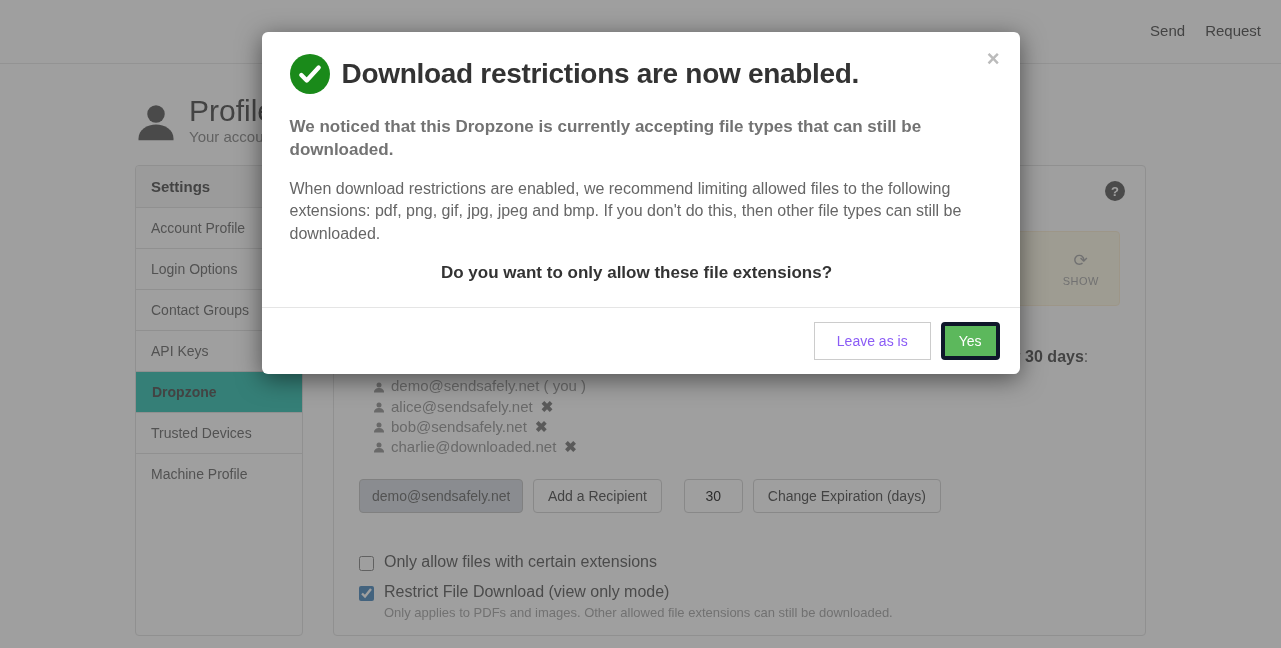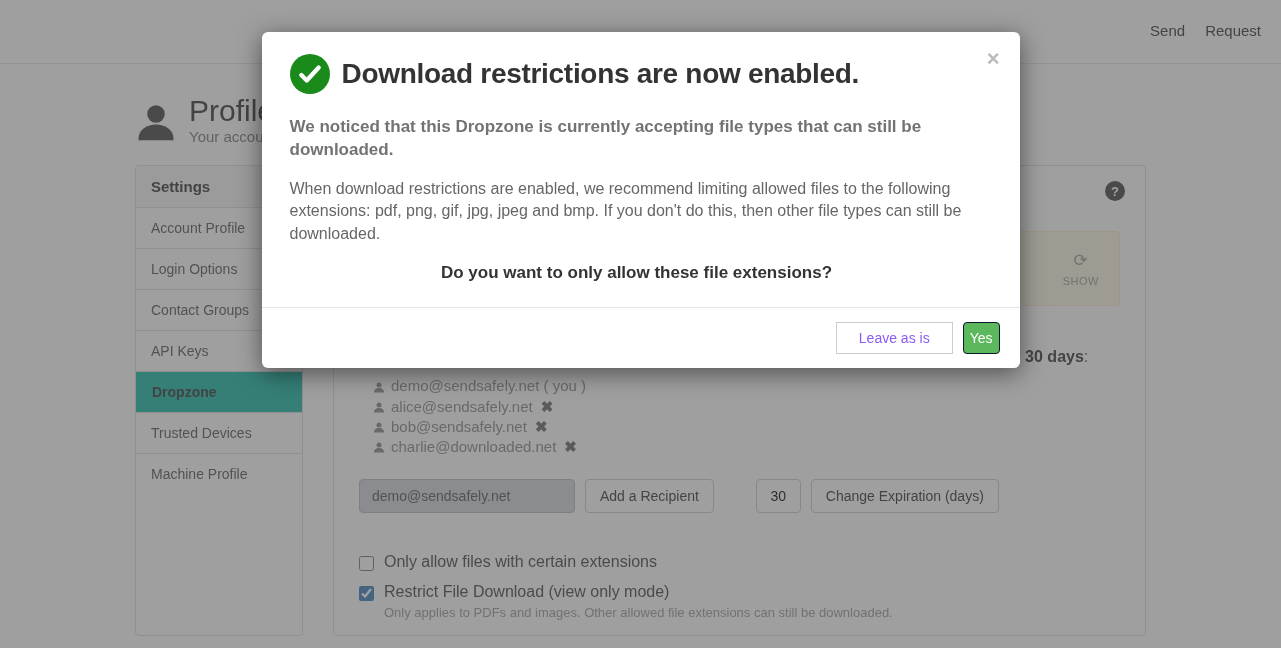--- a/index.html
+++ b/index.html
@@ -33,44 +33,44 @@
     
     .desc { margin-top: 40px; font-size: 16px; color: #555; line-height: 1.4; }
     .desc .bold { font-weight: bold; color: #333; }
     
     .recipients { margin-top: 8px; margin-left: 14px; }
     .recipient-line { color: #888; font-size: 15px; line-height: 1.35; display: flex; align-items: center; gap: 6px; }
     .user-glyph { width: 12px; height: 12px; display: inline-block; }
     .remove-x { font-weight: bold; color: #666; cursor: pointer; margin-left: 2px; }
     
     .controls { margin-top: 22px; display: flex; gap: 10px; align-items: center; }
-    .email-input { background: #d0d6de; border: 1px solid #bbb; border-radius: 4px; padding: 8px 12px; font-size: 14px; width: 216px; color: #555; }
+    .email-input { background: #d0d6de; border: 1px solid #bbb; border-radius: 4px; padding: 8px 12px; font-size: 14px; width: 164px; color: #555; }
     .btn { background: #fff; border: 1px solid #ccc; border-radius: 4px; padding: 8px 14px; font-size: 14px; color: #333; cursor: pointer; }
-    .days-input { width: 45px; text-align: center; border: 1px solid #ccc; border-radius: 4px; padding: 8px 6px; font-size: 14px; margin-left: 32px; }
+    .days-input { width: 59px; text-align: center; border: 1px solid #ccc; border-radius: 4px; padding: 8px 6px; font-size: 14px; margin-left: 12px; }
     
     .checks { margin-top: 40px; }
     .check-row { display: flex; align-items: flex-end; gap: 10px; margin-bottom: 12px; font-size: 16px; color: #444; }
     .check-row input[type=checkbox] { width: 15px; height: 15px; margin-top: 3px; accent-color: #337ab7; }
     .sub-note { font-size: 13px; color: #999; margin-left: 25px; margin-top: -8px; }
     
     
     .overlay { position: absolute; inset: 0; background: rgba(80,80,80,0.55); }
     .modal { position: absolute; top: 32px; left: 50%; transform: translateX(-50%); width: 758px; background: #fff; border-radius: 6px; box-shadow: 0 5px 25px rgba(0,0,0,0.5); }
     .modal-body { padding: 22px 36px 24px 28px; }
     .modal-close { position: absolute; top: 16px; right: 20px; color: #bbb; font-size: 22px; font-weight: bold; cursor: pointer; line-height: 1; }
     .modal-title-row { display: flex; align-items: center; gap: 12px; margin-bottom: 22px; }
     .check-circle { width: 40px; height: 40px; background: #1a8a1a; border-radius: 50%; display: flex; align-items: center; justify-content: center; flex-shrink: 0; }
     .check-circle svg { width: 26px; height: 26px; }
     .modal-title { font-size: 28px; font-weight: bold; color: #333; letter-spacing: -0.3px; }
     .modal-sub { font-size: 17px; font-weight: bold; color: #737373; margin-bottom: 16px; line-height: 1.35; }
     .modal-text { font-size: 16px; color: #666; line-height: 1.4; margin-bottom: 18px; }
     .modal-question { font-size: 17px; font-weight: bold; color: #333; text-align: center; }
     .modal-footer { border-top: 1px solid #e5e5e5; padding: 14px 20px; display: flex; justify-content: flex-end; gap: 10px; }
     .btn-white { background: #fff; border: 1px solid #ccc; border-radius: 0; padding: 7px 22px; font-size: 14px; cursor: pointer; color: #8b5cf6; }
-    .btn-green { background: #5cb85c; border: 1px solid #0f172a; color: #fff; border-radius: 4px; padding: 7px 6px; font-size: 14px; cursor: pointer; }
+    .btn-green { background: #5cb85c; border: 4px solid #0f172a; color: #fff; border-radius: 4px; padding: 7px 14px; font-size: 14px; cursor: pointer; }
   </style>
 </head>
 <body>
 
 <div class="top-nav">
   <span>Send</span>
   <span>Request</span>
 </div>
 
 <div class="content">

